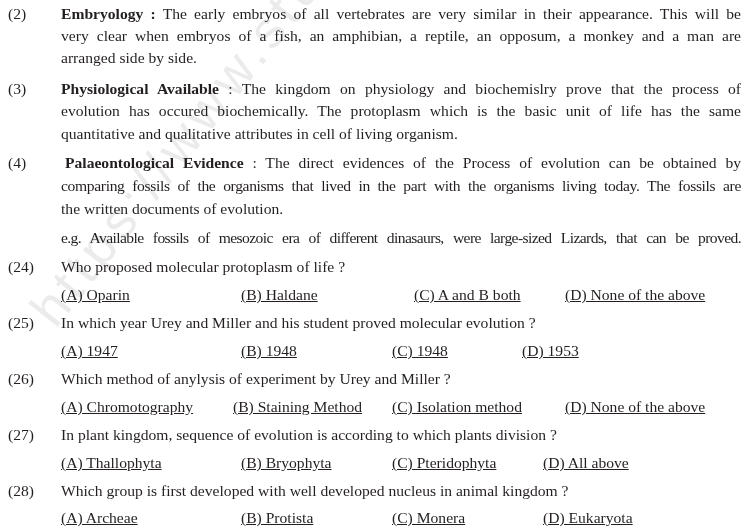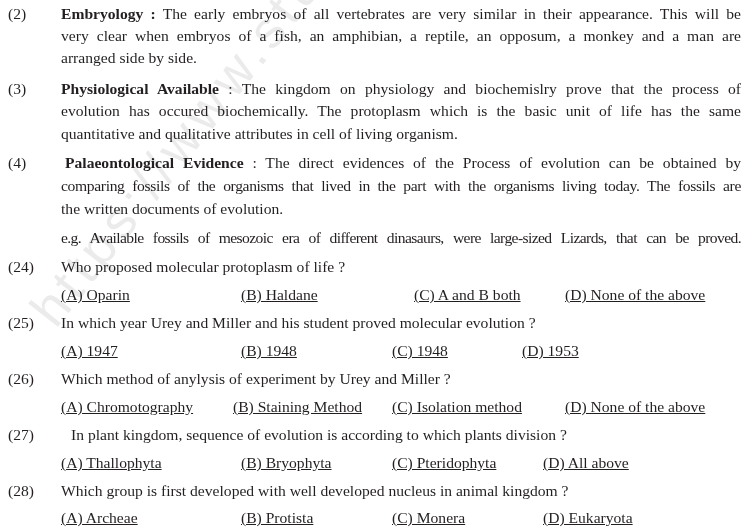--- a/index.html
+++ b/index.html
@@ -68,21 +68,21 @@
     <span class="num" style="top:369px">(26)</span>
     <div class="line" style="top:369px; left:61px">Which method of anylysis of experiment by Urey and Miller ?</div>
     <div class="opt" style="top:397px; left:61px">(A) Chromotography</div>
     <div class="opt" style="top:397px; left:233px">(B) Staining Method</div>
     <div class="opt" style="top:397px; left:392px">(C) Isolation method</div>
     <div class="opt" style="top:397px; left:565px">(D) None of the above</div>
   </div>
 
   <div>
     <span class="num" style="top:425px">(27)</span>
-    <div class="line" style="top:425px; left:71px">In plant kingdom, sequence of evolution is according to which plants division ?</div>
+    <div class="line" style="top:425px; left:61px">In plant kingdom, sequence of evolution is according to which plants division ?</div>
     <div class="opt" style="top:453px; left:61px">(A) Thallophyta</div>
     <div class="opt" style="top:453px; left:241px">(B) Bryophyta</div>
     <div class="opt" style="top:453px; left:392px">(C) Pteridophyta</div>
     <div class="opt" style="top:453px; left:543px">(D) All above</div>
   </div>
 
   <div>
     <span class="num" style="top:481px">(28)</span>
     <div class="line" style="top:481px; left:61px">Which group is first developed with well developed nucleus in animal kingdom ?</div>
     <div class="opt" style="top:508px; left:61px">(A) Archeae</div>

